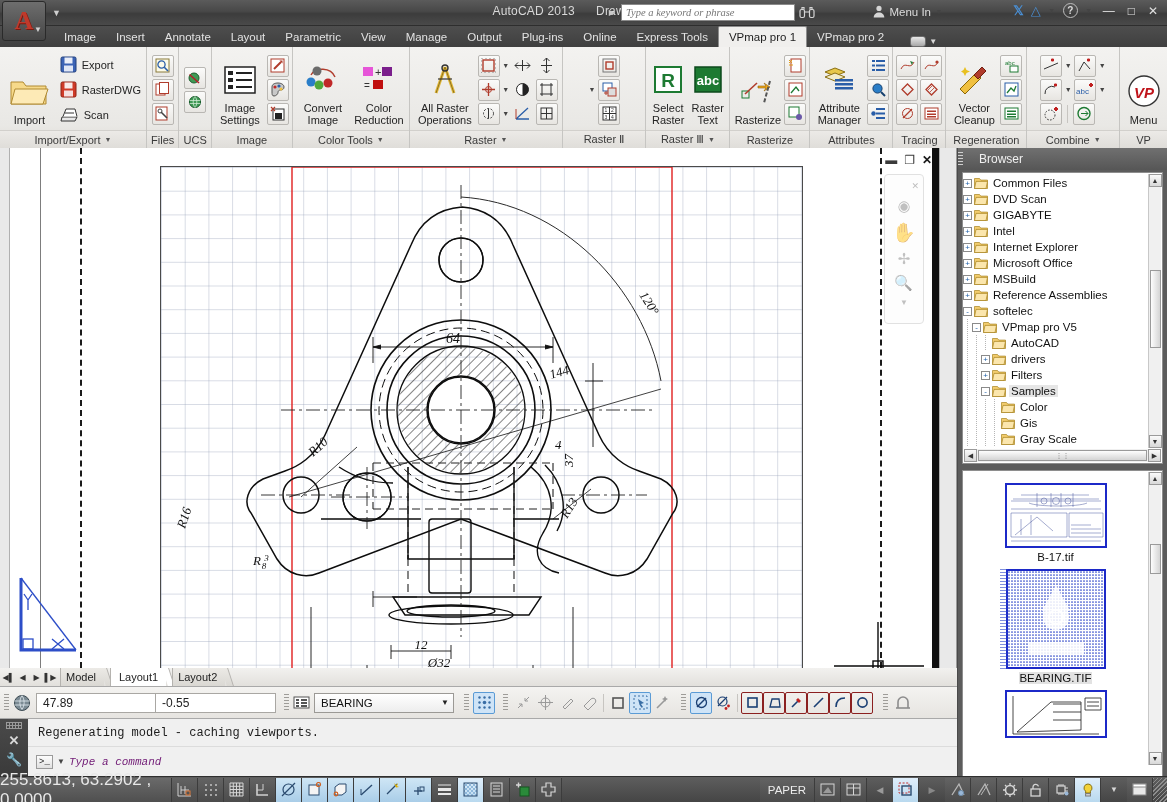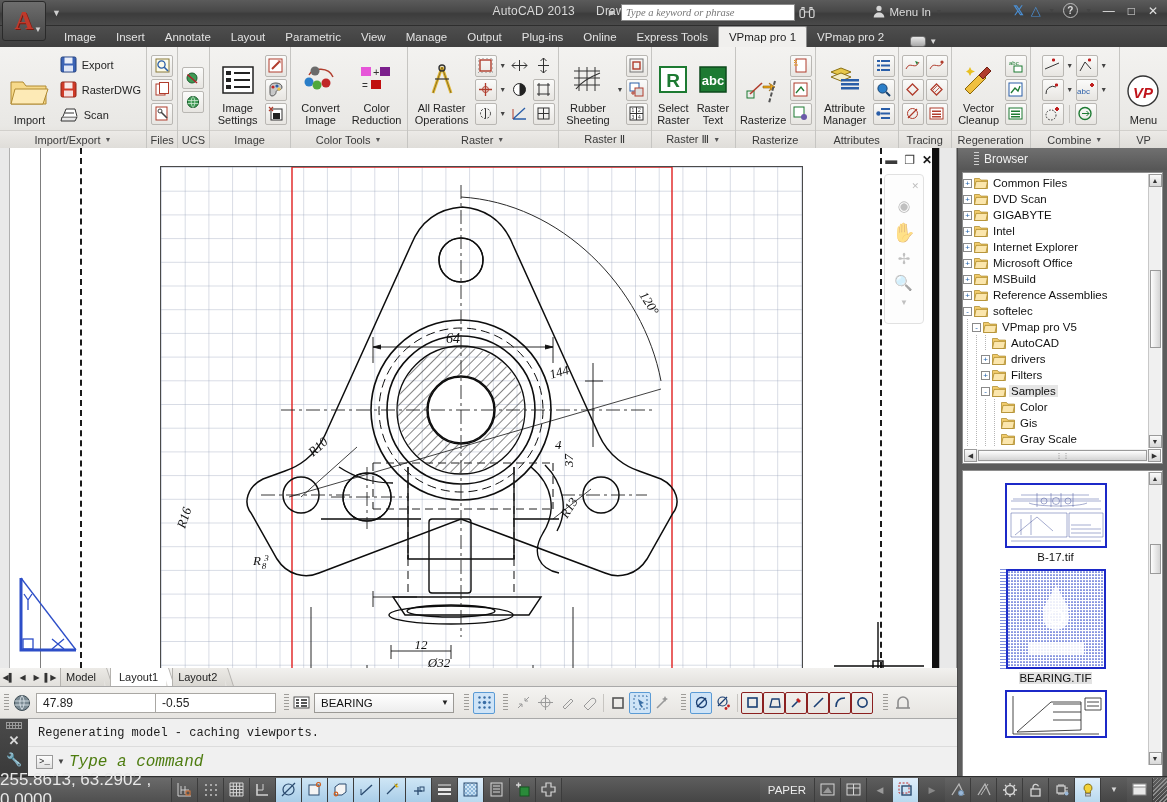--- a/index.html
+++ b/index.html
@@ -244,31 +244,31 @@
   .cmd-input{
     flex:1; display:flex; align-items:center; gap:4px; padding-left:8px;
     background:#f0f0f0; border-top:1px solid #dcdcdc;
   }
   .cmd-prompt{
     width:17px;height:14px;background:linear-gradient(180deg,#fdfdfd,#e0e0e0);
     border:1px solid #9a9a9a;font-family:"Liberation Mono",monospace;font-size:9px;
     display:flex;align-items:center;justify-content:center;color:#222;
   }
   .cmd-ph{
-    font-family:"Liberation Mono",monospace;font-size:16px;color:#4d7c0f;font-style:italic;
+    font-family:"Liberation Mono",monospace;font-size:11px;color:#701a75;font-style:italic;
   }
 
   
   .dock{
     position:absolute; left:958px; top:148px; width:209px; height:628px;
     background:#5c5c5c;
   }
   .dock-title{
     height:22px; background:linear-gradient(180deg,#707070,#565656);
-    color:#f0f0f0; font-size:12px; display:flex; align-items:center; padding-left:16px; gap:5px;
+    color:#f0f0f0; font-size:12px; display:flex; align-items:center; padding-left:0; gap:16px;
   }
   .dock-title .vgrip{
     width:5px;height:14px;
     background:repeating-linear-gradient(180deg,#cfcfcf 0 1px,transparent 1px 3px);
   }
   .tree-panel{
     position:absolute; left:4px; top:24px; width:201px; height:292px;
     background:#fff; border:1px solid #8e8e8e; overflow:hidden;
   }
   .tree{ position:absolute; left:0; top:2px; right:14px; bottom:16px; overflow:hidden;}
@@ -683,31 +683,20 @@
         </div>
       </div>
       <div class="panel-label">
         <span>Raster</span>
         <span class="dn">▼</span>
       </div>
     </div>
 
     <div class="panel" style="width:93px">
       <div class="panel-body">
-        <div class="big-btn" style="width:58px">
-          <span class="gl">
-            <svg width="36" height="30" viewBox="0 0 36 30">
-                <g fill="none" stroke="#333">
-            <path d="M4 6h26M4 13h26M4 20h26M9 2v24M17 2v24M25 2v24"></path>
-            <path d="M6 24c6-8 14-12 24-16" stroke-width="1.2"></path>
-                </g>
-              </svg>
-          </span>
-          <span>Rubber<br>Sheeting</span>
-        </div>
         <span class="dd">▼</span>
         <div class="mini-grid">
           <div class="ibtn">
             <svg width="15" height="15" viewBox="0 0 15 15">
                 <rect x="1" y="1" width="13" height="13" fill="none" stroke="#777"></rect>
                 <rect x="4" y="4" width="7" height="7" fill="none" stroke="#b03c2c" stroke-width="1.4"></rect>
               </svg>
           </div>
           <div class="ibtn">
             <svg width="15" height="15" viewBox="0 0 15 15">

